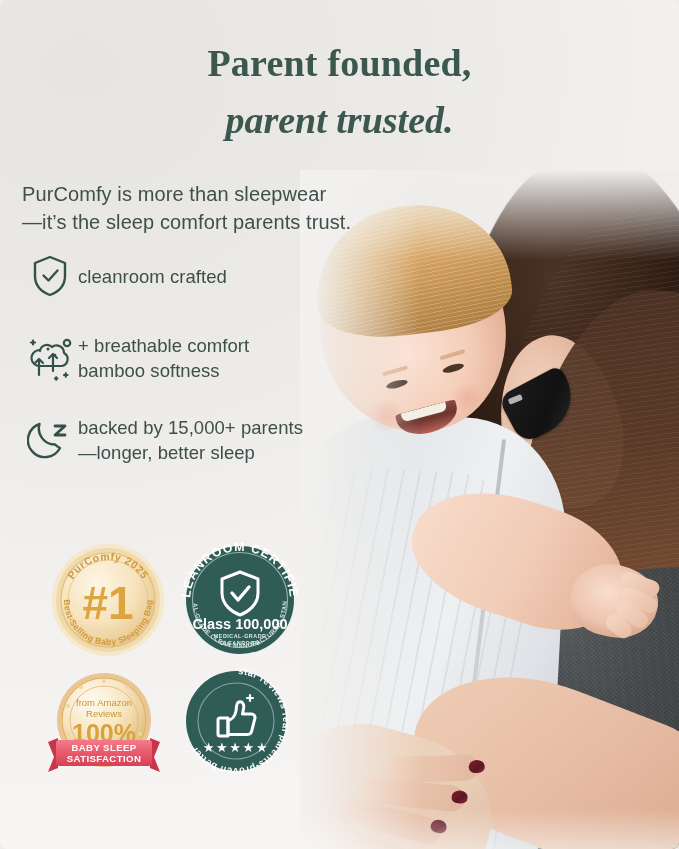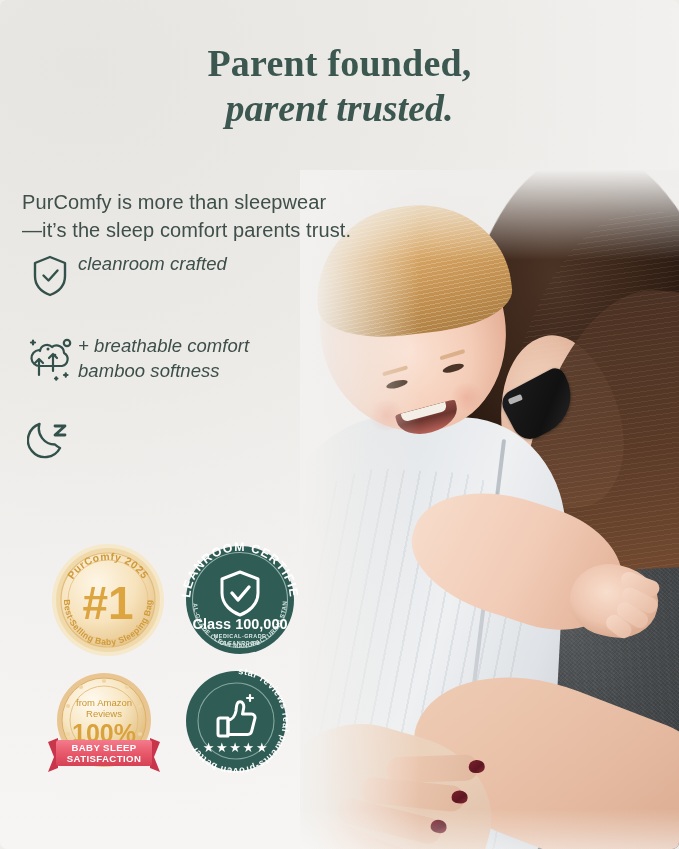--- a/index.html
+++ b/index.html
@@ -217,33 +217,33 @@
   }
 
   
   .headline{
     position:absolute;left:0;top:22px;width:679px;text-align:center;
     font-family:"Liberation Serif",serif;
     color:#3b5750;line-height:1.08;
     z-index:5;
   }
   .headline .l1{display:block;font-size:38px;letter-spacing:.2px;}
-  .headline .l2{display:block;font-size:38px;font-style:italic;margin-top:4px;}
+  .headline .l2{display:block;font-size:38px;font-style:italic;margin-top:16px;}
 
   
   .sub{
-    position:absolute;left:22px;top:168px;width:372px;
+    position:absolute;left:22px;top:160px;width:372px;
     font-size:20px;line-height:1.42;color:#3f4f4a;
     letter-spacing:.1px;z-index:5;
   }
   .sub span{display:block;}
 
   
   .features{position:absolute;left:22px;top:250px;width:330px;z-index:5;}
-  .feat{display:flex;align-items:flex-start;margin-bottom:30px;font-style:italic;}
+  .feat{display:flex;align-items:center;margin-bottom:30px;}
   .feat .ico{
     width:56px;flex:0 0 56px;height:52px;display:flex;
     align-items:center;justify-content:center;
     color:#33514a;
   }
   .feat .txt{
     font-size:18.5px;line-height:1.34;color:#3d4f4a;
     padding-top:2px;letter-spacing:.05px;
   }
   .feat .txt span{display:block;white-space:nowrap;}
@@ -357,20 +357,24 @@
         <span>bamboo softness</span>
       </div>
     </div>
 
     <div class="feat">
       <div class="ico">
         <svg width="46" height="44" viewBox="0 0 46 44" fill="none" stroke="#33514a" stroke-width="2.4">
           <path d="M28 26.5A16 16 0 0 1 12.5 6 17 17 0 1 0 33 30a16 16 0 0 1-5-3.5Z" stroke-linejoin="round"></path>
           <path d="M28 8h10l-10 9h10" stroke-width="2.8" stroke-linecap="round" stroke-linejoin="round"></path>
         </svg>
+      </div>
+      <div class="txt">
+        <span>backed by 15,000+ parents</span>
+        <span>—longer, better sleep</span>
       </div>
     </div>
 
   </div>
 
   <div class="badges">
 
     <div class="badge">
       <svg width="132" height="133" viewBox="0 0 132 133">
         <defs>

